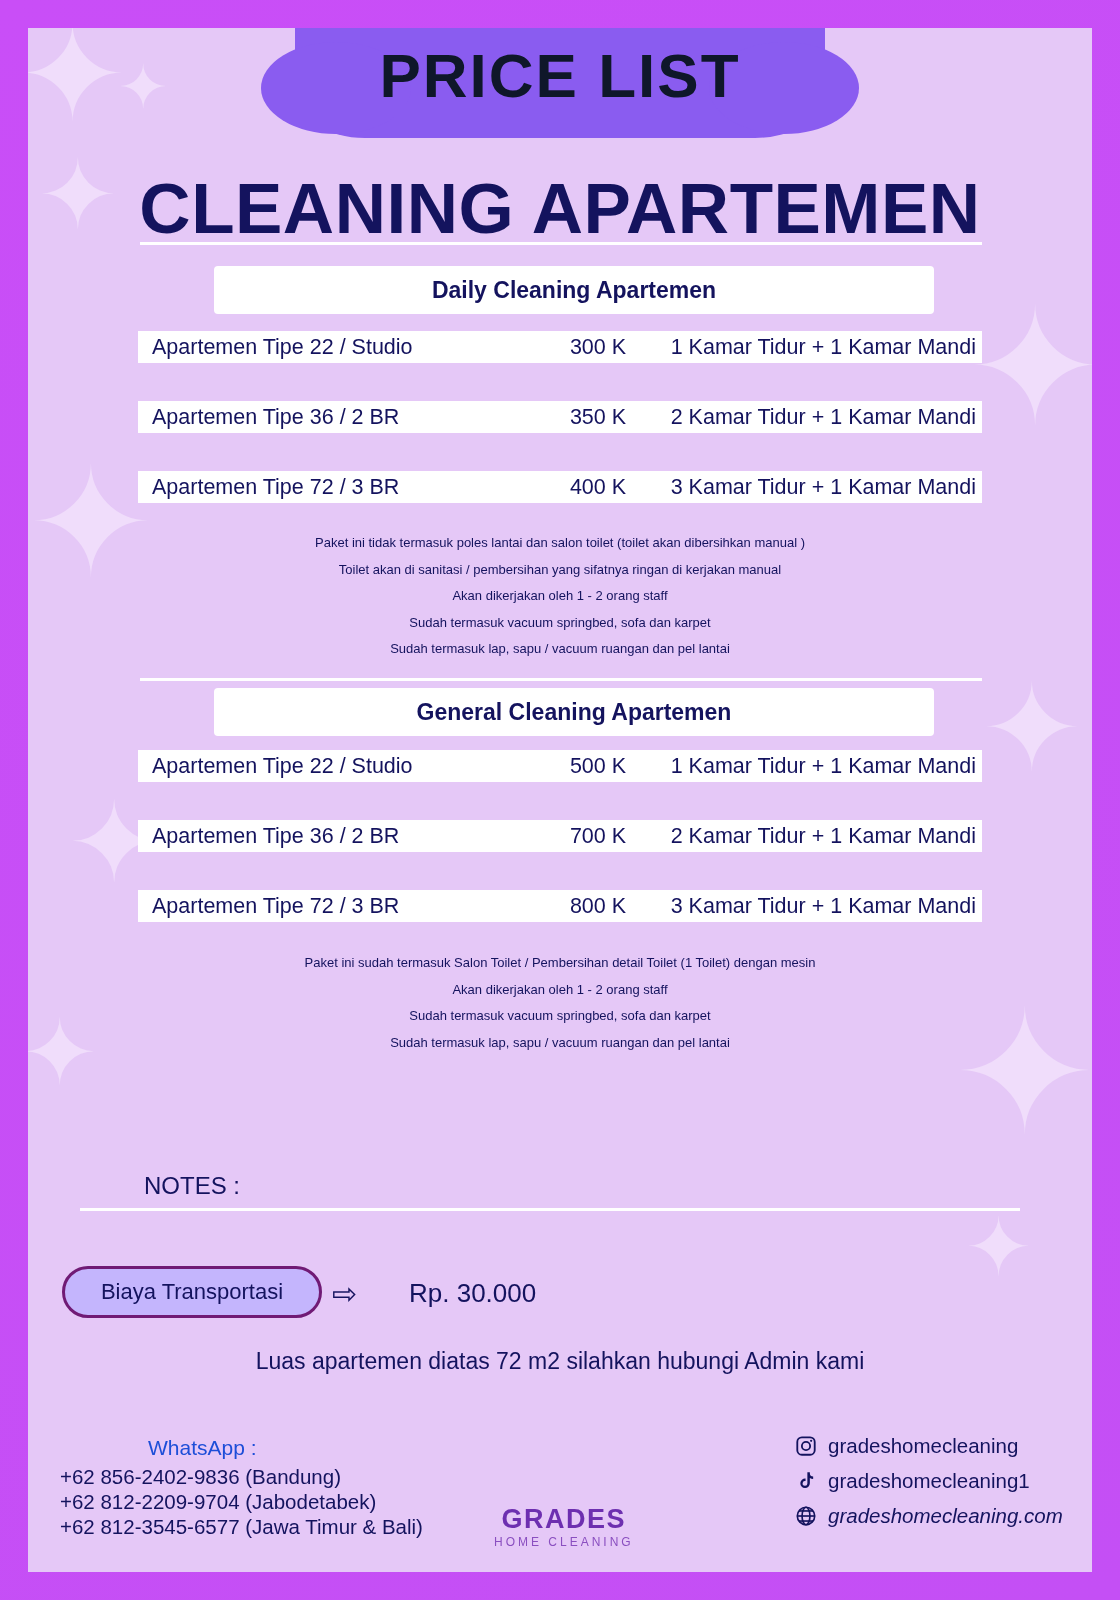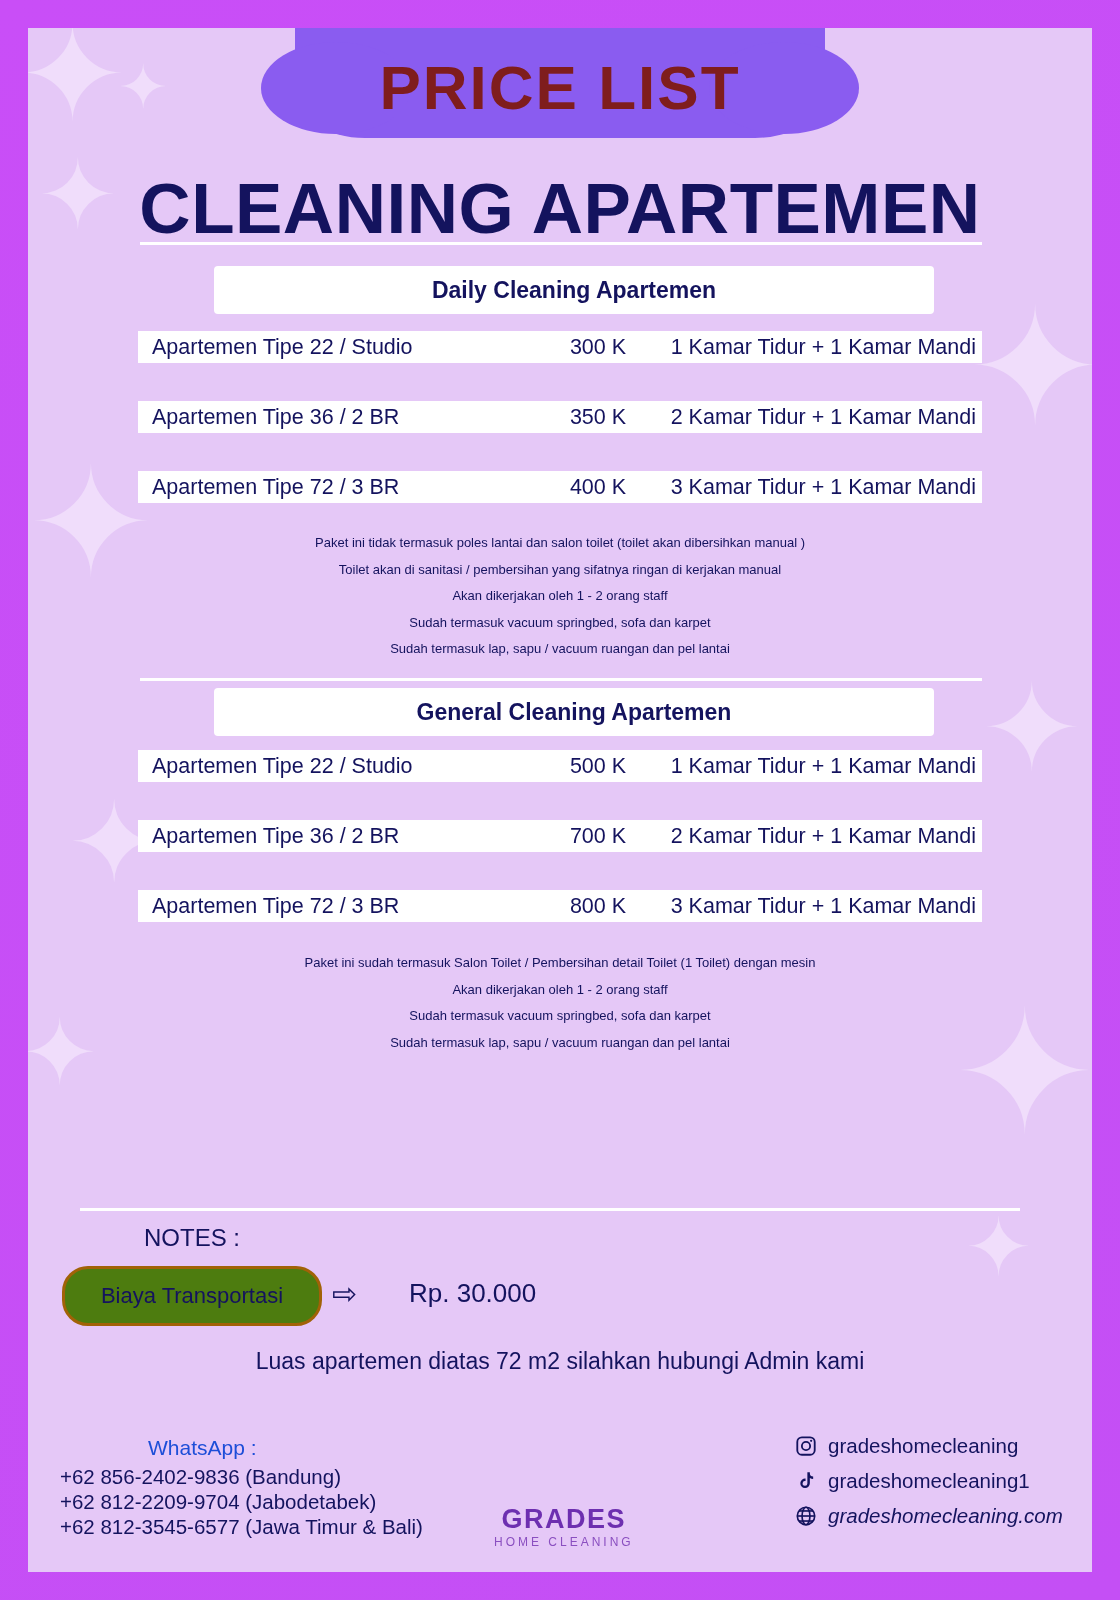--- a/index.html
+++ b/index.html
@@ -52,26 +52,26 @@
     position: absolute;
     background: #8a5cf0;
     border-radius: 50%;
   }
   .title-blob::before { width: 150px; height: 92px; left: -34px; top: 16px; }
   .title-blob::after  { width: 150px; height: 92px; right: -34px; top: 16px; }
   .price-list {
     position: absolute;
     left: 50%;
     transform: translateX(-50%);
-    top: 24px;
+    top: 12px;
     z-index: 8;
     font-size: 62px;
     font-weight: bold;
     letter-spacing: 2px;
-    color: #7f1d1d;
+    color: #0f172a;
     white-space: nowrap;
   }
   .subtitle {
     position: absolute;
     top: 140px;
     width: 100%;
     text-align: center;
     font-size: 71px;
     font-weight: bold;
     color: #14135e;
@@ -130,23 +130,23 @@
   .notes-label {
     position: absolute;
     left: 116px;
     font-size: 24px;
     color: #14135e;
   }
   .pill {
     position: absolute;
     left: 34px;
     width: 260px;
-    height: 60px;
-    border: 3px solid #a16207;
-    background: #4d7c0f;
+    height: 52px;
+    border: 3px solid #701a75;
+    background: #c4b5fd;
     border-radius: 26px;
     display: flex;
     align-items: center;
     justify-content: center;
     font-size: 22px;
     color: #14135e;
   }
   .arrow {
     position: absolute;
     left: 304px;
@@ -286,21 +286,21 @@
       </div>
 
       <div class="notes-block" style="top:922px;">
         <div>Paket ini sudah termasuk Salon Toilet / Pembersihan detail Toilet (1 Toilet) dengan mesin</div>
         <div>Akan dikerjakan oleh 1 - 2 orang staff</div>
         <div>Sudah termasuk vacuum springbed, sofa dan karpet</div>
         <div>Sudah termasuk lap, sapu / vacuum ruangan dan pel lantai</div>
       </div>
 
       <div class="rule" style="top:1180px;left:52px;right:72px;"></div>
-      <div class="notes-label" style="top:1196px;">NOTES :</div>
+      <div class="notes-label" style="top:1144px;">NOTES :</div>
       <div class="pill" style="top:1238px;">Biaya Transportasi</div>
       <div class="arrow" style="top:1248px;">⇨</div>
       <div class="transport-fee" style="top:1250px;margin-left:33px;">Rp. 30.000</div>
       <div class="luas" style="top:1320px;">Luas apartemen diatas 72 m2 silahkan hubungi Admin kami</div>
 
       <div class="wa-title" style="top:1408px;">WhatsApp :</div>
       <div class="wa-line" style="top:1437px;">+62 856-2402-9836 (Bandung)</div>
       <div class="wa-line" style="top:1462px;">+62 812-2209-9704 (Jabodetabek)</div>
       <div class="wa-line" style="top:1487px;">+62 812-3545-6577 (Jawa Timur &amp; Bali)</div>
 

